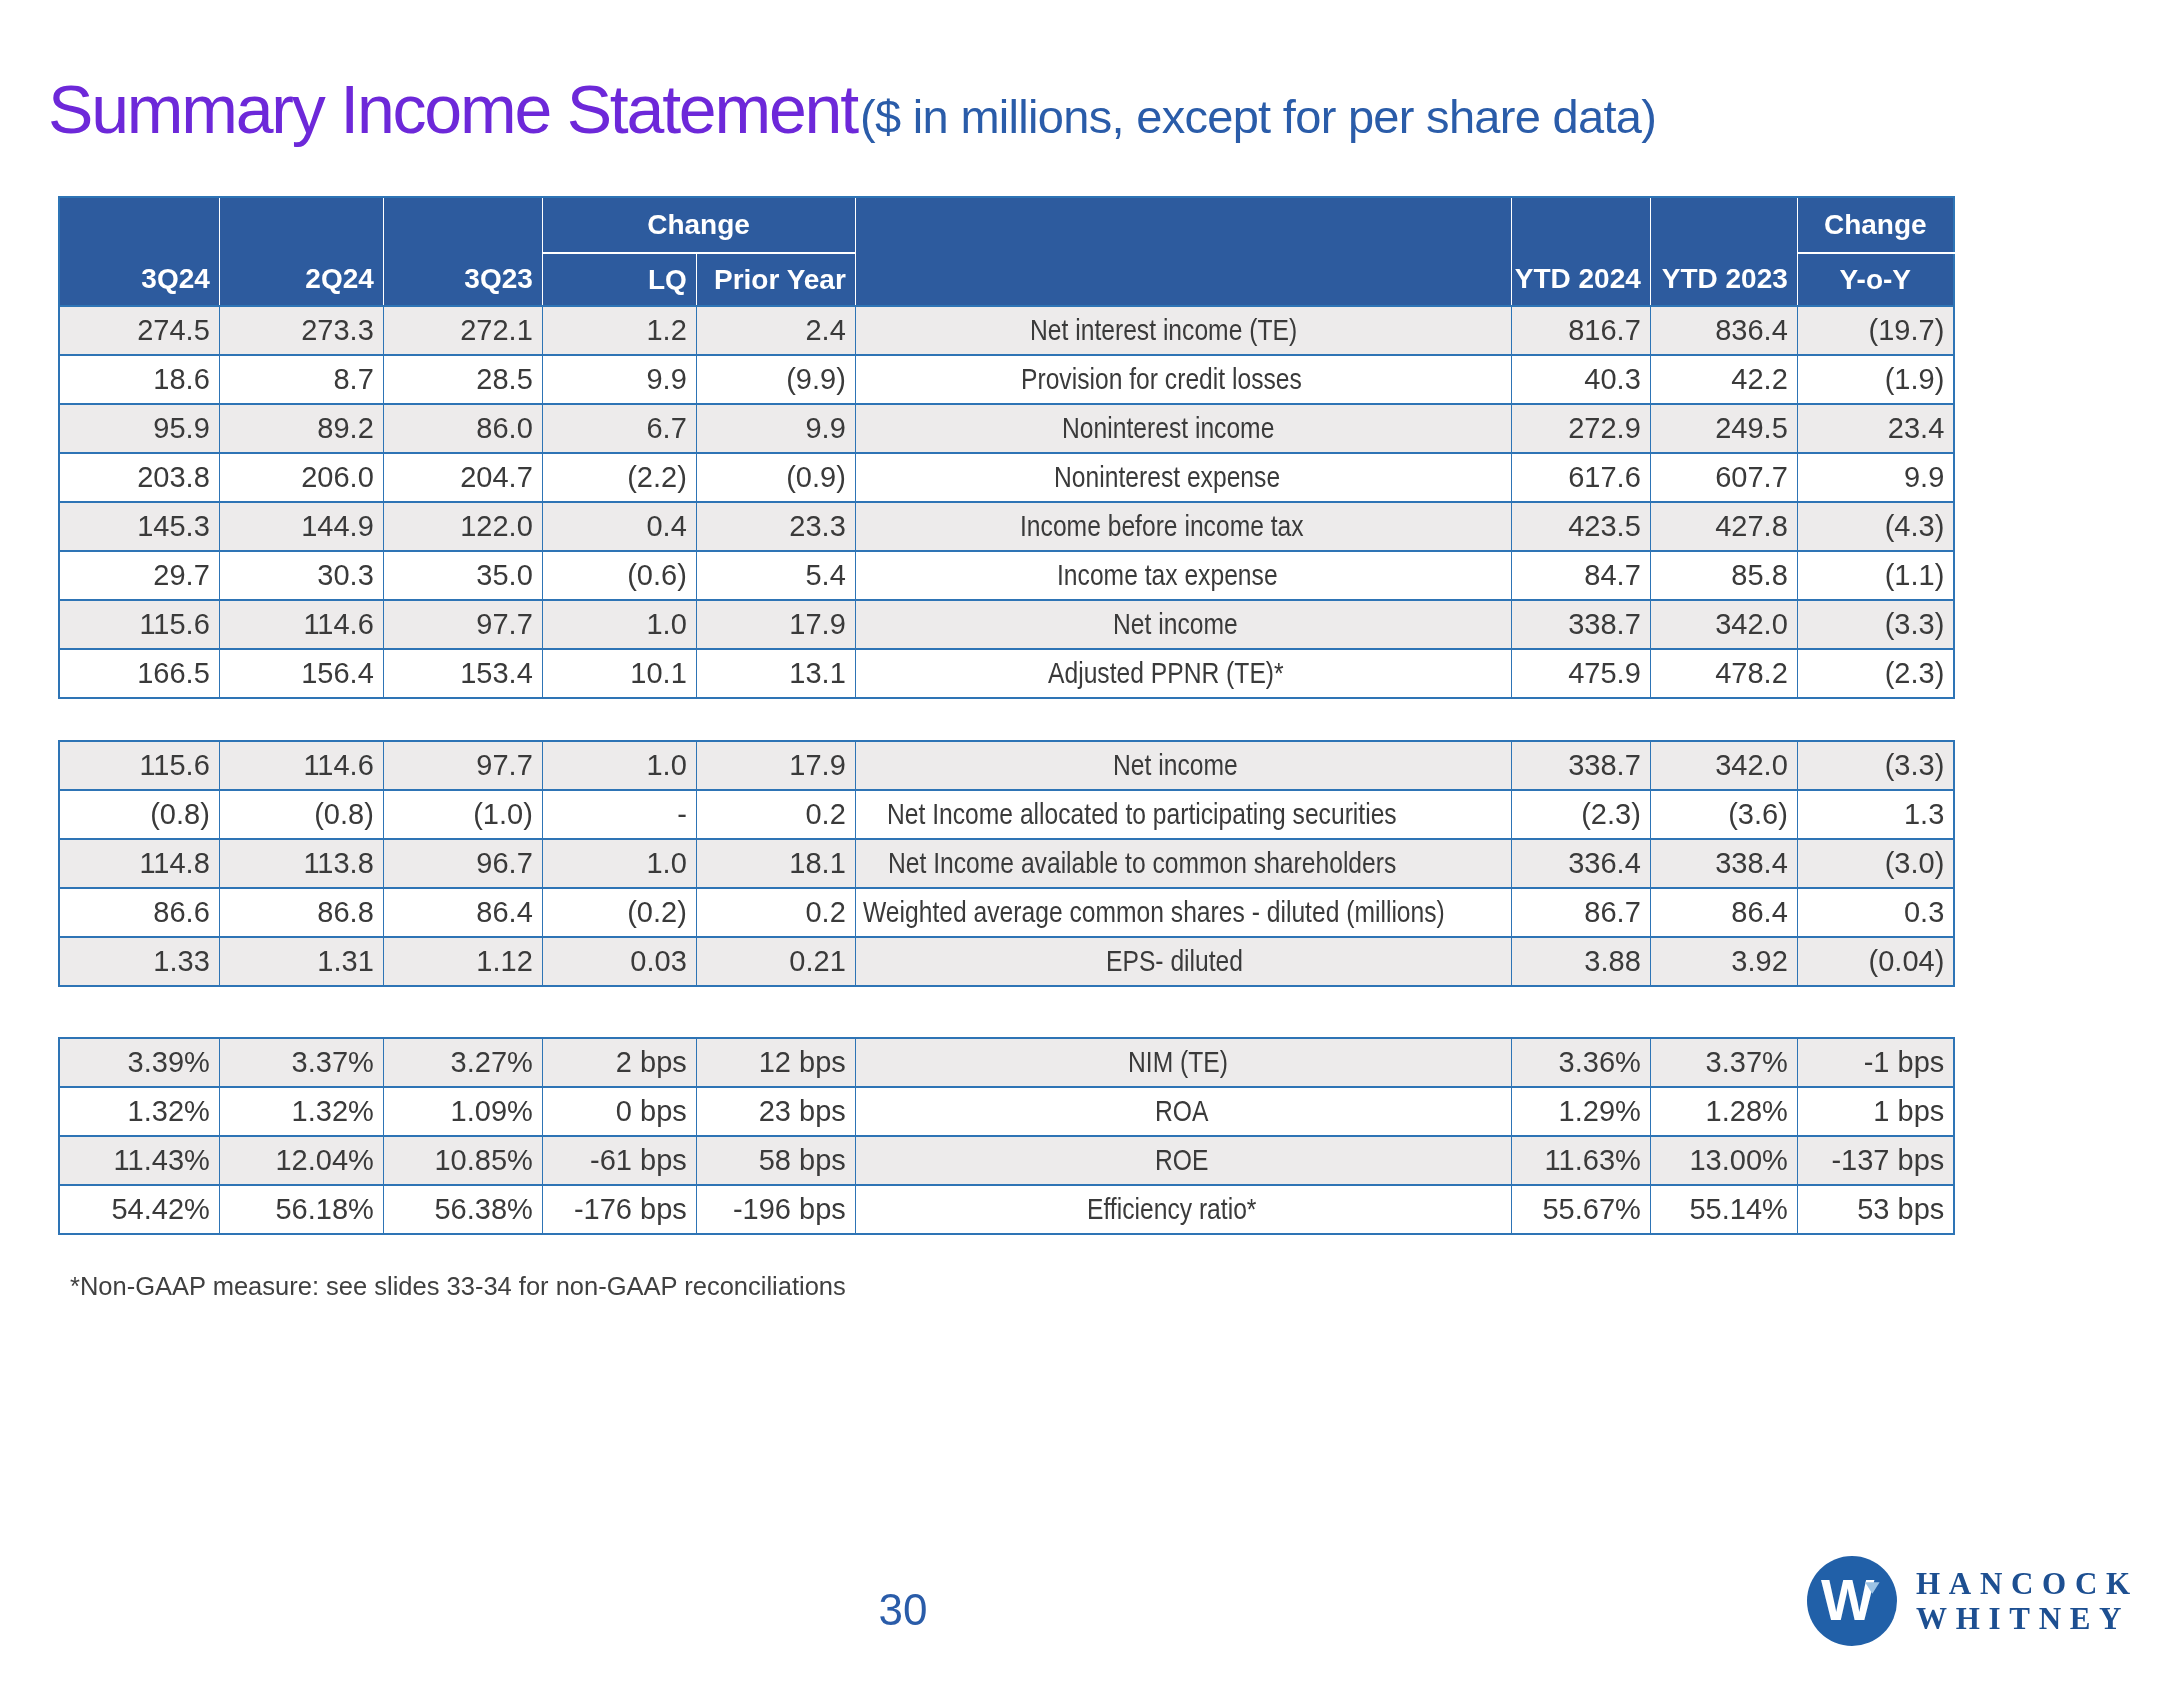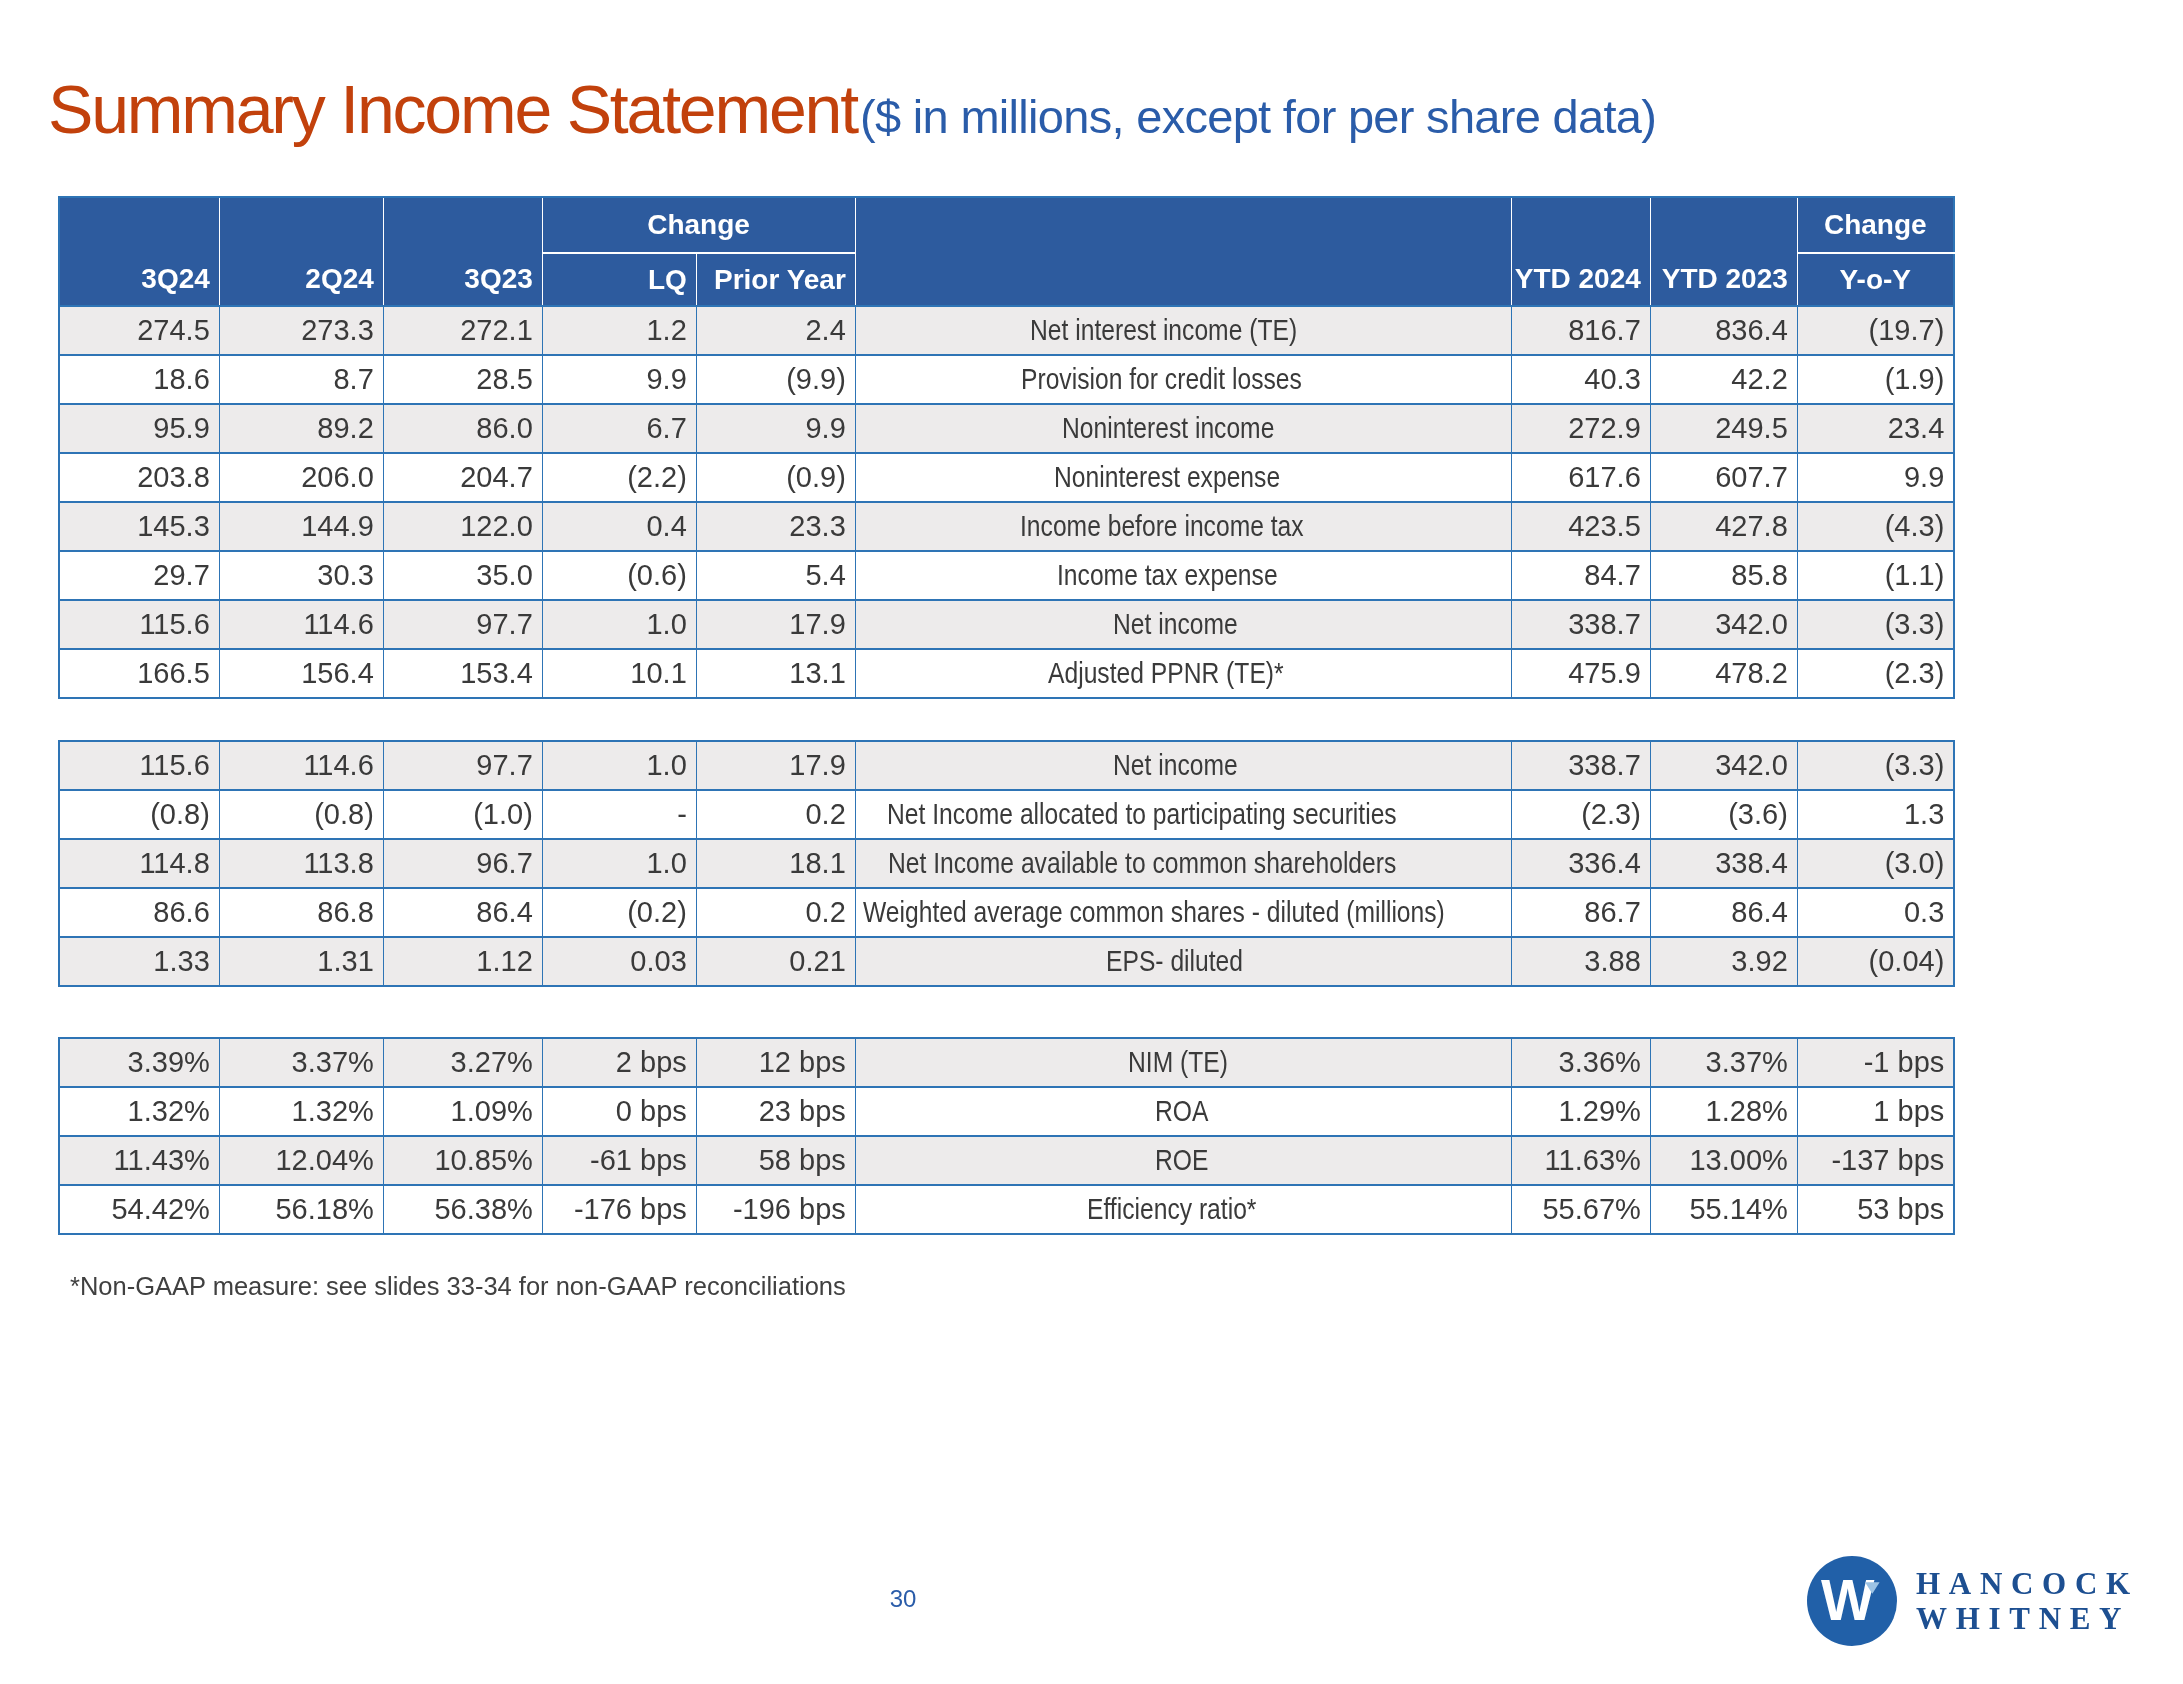--- a/index.html
+++ b/index.html
@@ -2,21 +2,21 @@
 <html style="font-size:11.6px"><head>
 <meta charset="utf-8">
 <style>
   html,body{margin:0;padding:0;background:#ffffff;}
   body{
     width:2183px;height:1685px;position:relative;overflow:hidden;
     font-family:"Liberation Sans",sans-serif;color:#3a3a3a;
   }
   
   .title-wrap{position:absolute;left:48px;top:70px;white-space:nowrap;}
-  .title-main{font-size:68px;font-weight:400;color:#c2410c;letter-spacing:-2.2px;}
+  .title-main{font-size:68px;font-weight:400;color:#6d28d9;letter-spacing:-2.2px;}
   .title-sub{font-size:47px;font-weight:400;color:#2a5ca9;letter-spacing:-0.7px;text-align:right;}
   
   .tbl{
     position:absolute;left:58px;width:1895px;border-collapse:collapse;table-layout:fixed;
     border:2.2px solid #2e74b5;
   }
   .tbl-1{top:196px;}
   .tbl-2{top:740px;}
   .tbl-3{top:1037px;}
   .tbl td{
@@ -36,21 +36,21 @@
   }
   thead tr th:first-child{border-left:none;}
   thead tr.h-top th{height:54px;}
   thead tr.h-bot th{height:51px;}
   th.h-num{text-align:right;padding-right:8.7px;}
   th.h-change{text-align:center;border-bottom:2.9px solid #ffffff;}
   th.h-center{text-align:center;}
   
   .footnote{position:absolute;left:70px;top:1272px;font-size:25.5px;color:#404040;}
   .page-number{position:absolute;left:0;top:1585px;width:1806px;text-align:center;
-    font-size:24px;color:#2a5ca9;}
+    font-size:44px;color:#2a5ca9;}
   .logo{position:absolute;left:1807px;top:1556px;display:flex;align-items:center;}
   .logo-text{margin-left:19px;font-family:"Liberation Serif",serif;font-weight:600;
     color:#1d4f91;font-size:31px;letter-spacing:8.7px;line-height:35px;white-space:nowrap;}
 </style>
 </head>
 <body>
 
 <div class="title-wrap">
   <span class="title-main">Summary Income Statement</span>
   <span class="title-sub">($ in millions, except for per share data)</span>

